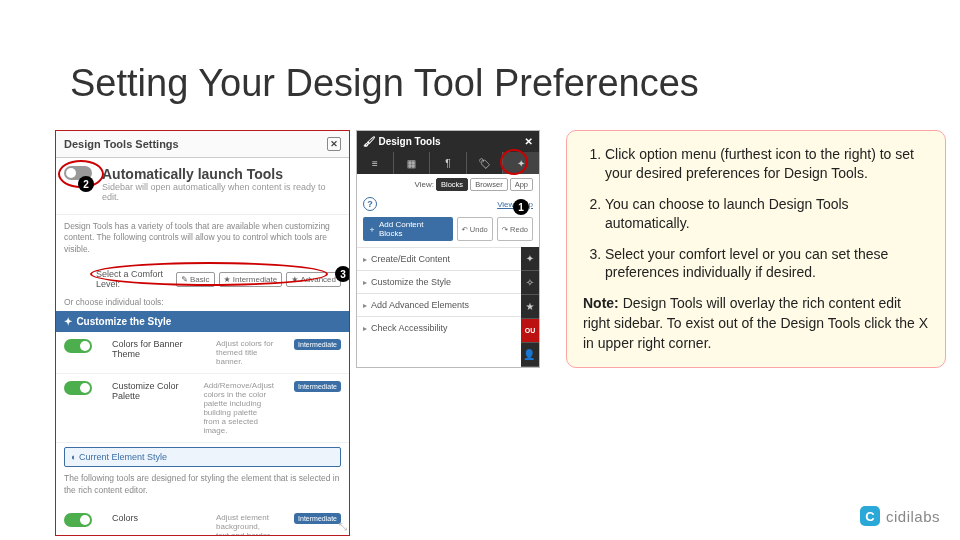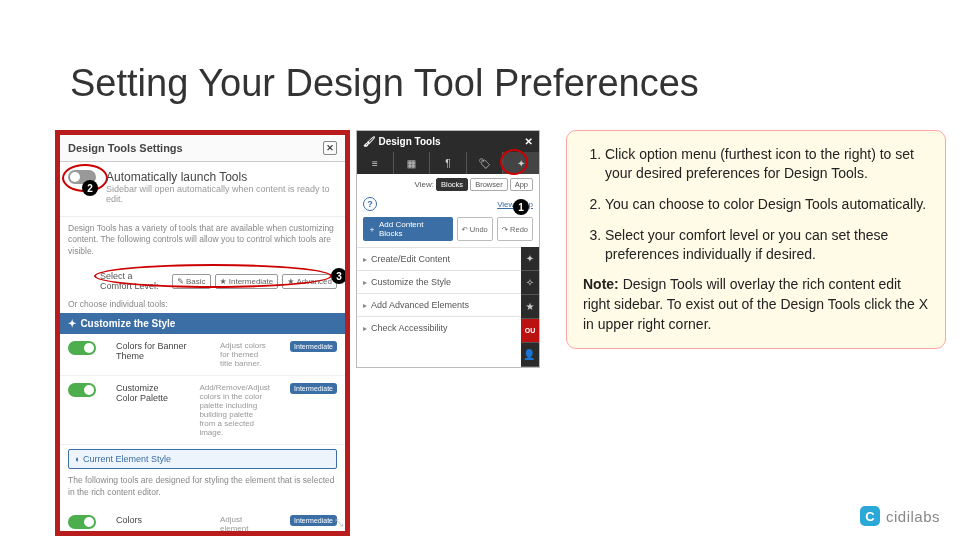--- a/index.html
+++ b/index.html
@@ -20,21 +20,21 @@
     font-weight: 400;
     color: #333;
   }
   
   .settings-panel {
     position: absolute;
     top: 130px;
     left: 55px;
     width: 295px;
     height: 406px;
-    border: 5px solid #b91c1c;
+    border: 1px solid #b91c1c;
     background: #fff;
     font-size: 9px;
     color: #555;
     overflow: hidden;
   }
   .settings-header {
     display: flex;
     justify-content: space-between;
     align-items: center;
     padding: 6px 8px;
@@ -75,21 +75,21 @@
     top: 2px; left: 2px;
   }
   .toggle.on::after { left: auto; right: 2px; }
   .red-ellipse {
     position: absolute;
     border: 2px solid #cc0000;
     border-radius: 50%;
     pointer-events: none;
   }
   .auto-text { flex: 1; }
-  .auto-text .t { font-weight: 400; color: #444; font-size: 12px; filter: blur(0.4px); }
+  .auto-text .t { font-weight: 700; color: #444; font-size: 14px; filter: blur(0.4px); }
   .auto-text .d { color: #999; filter: blur(0.6px); }
   .variety-para {
     padding: 6px 8px 10px;
     color: #888;
     filter: blur(0.6px);
     font-size: 8.5px;
     line-height: 1.35;
   }
   .comfort-row {
     display: flex;
@@ -475,21 +475,21 @@
       <div class="r">★</div>
       <div class="r ou">OU</div>
       <div class="r">👤</div>
     </div>
   </div>
 </div>
 
 <div class="instructions">
   <ol>
     <li>Click option menu (furthest icon to the right) to set your desired preferences for Design Tools.</li>
-    <li>You can choose to color Design Tools automatically.</li>
+    <li>You can choose to launch Design Tools automatically.</li>
     <li>Select your comfort level or you can set these preferences individually if desired.</li>
   </ol>
   <p class="note">
     <b>Note:</b><span> Design Tools will overlay the rich content edit right sidebar. To exist out of the Design Tools click the X in upper right corner.</span>
   </p>
 </div>
 
 <div class="footer-logo">
   <div class="mark">C</div>
   <div class="txt">cidilabs</div>

